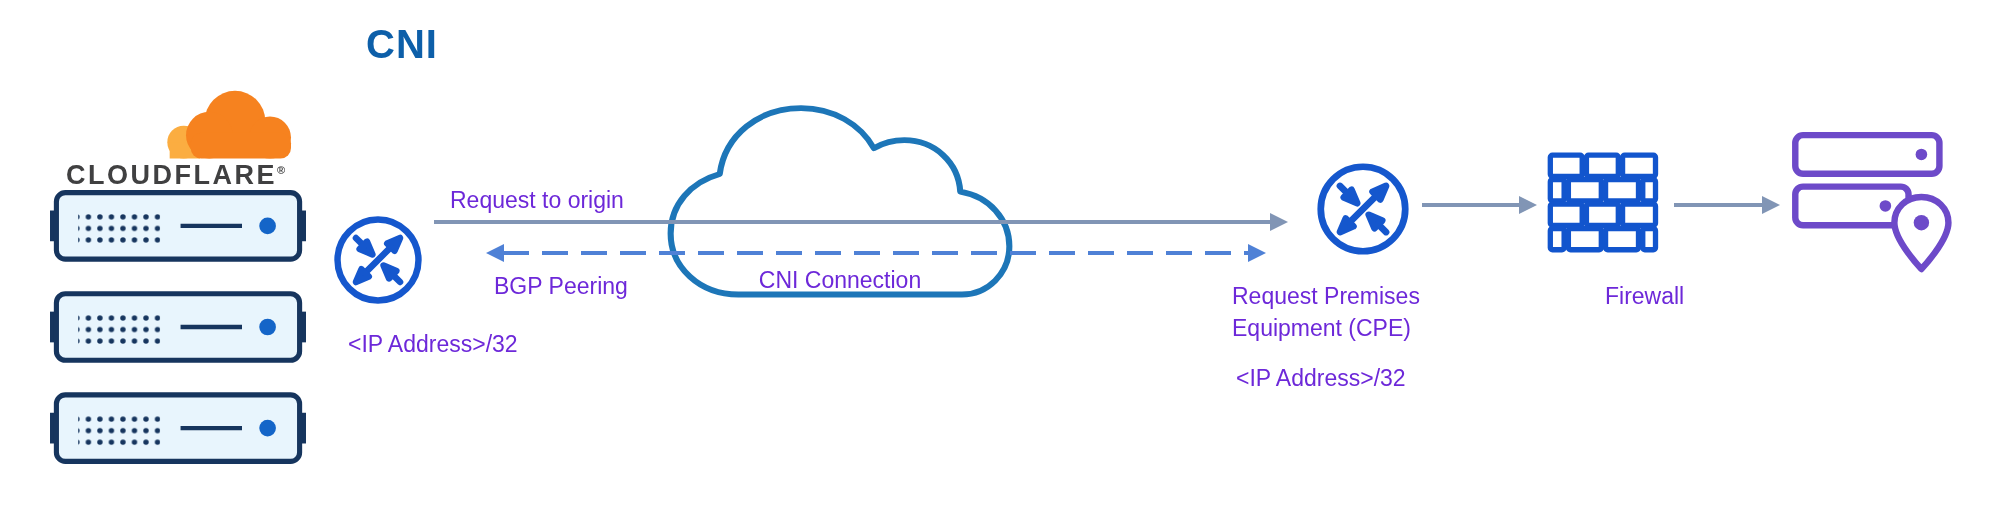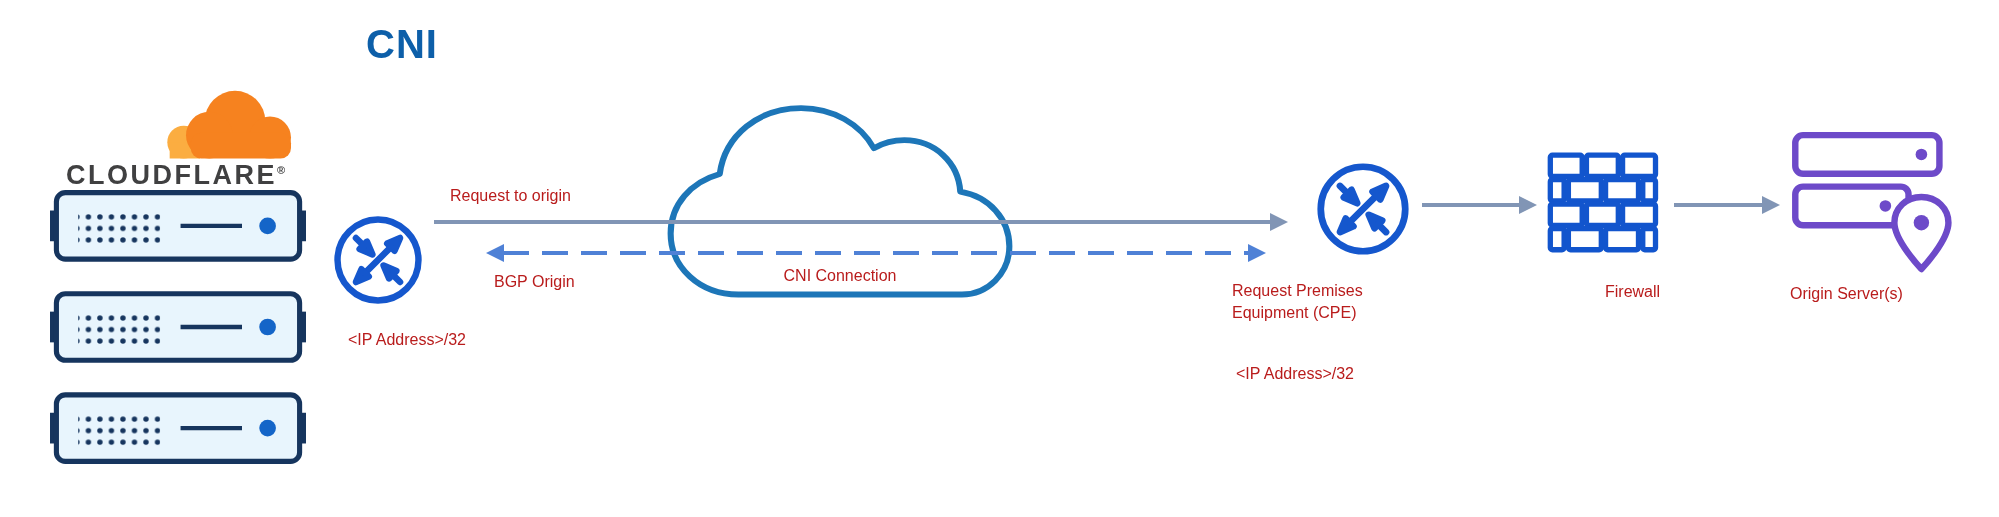--- a/index.html
+++ b/index.html
@@ -6,22 +6,22 @@
   .canvas{
     position:relative;
     width:1999px;height:517px;
     background:#ffffff;
     overflow:hidden;
     font-family:"Liberation Sans","DejaVu Sans",sans-serif;
     border-radius:19px;
   }
   .abs{position:absolute;}
   .label{
-    font-size:16px;
-    color:#b91c1c;
+    font-size:23px;
+    color:#6d28d9;
     line-height:1.25;
     white-space:nowrap;
   }
   .label.multiline{white-space:pre-line;line-height:1.4;}
   .diagram-title{
     font-size:40px;
     font-weight:600;
     letter-spacing:1px;
     color:#0d5fa9;
   }
@@ -156,28 +156,27 @@
     <circle cx="102" cy="19" r="4.5" fill="#6d4ac9"></circle>
     <circle cx="74" cy="59" r="4.5" fill="#6d4ac9"></circle>
     <g>
       <path d="M102 52 C114 52 123 61 123 72 C123 86 102 108 102 108 C102 108 81 86 81 72 C81 61 90 52 102 52 Z" fill="#ffffff" stroke="#6d4ac9" stroke-width="5" stroke-linejoin="round"></path>
       <circle cx="102" cy="72" r="6" fill="#6d4ac9"></circle>
     </g>
   </svg>
 
   <div class="abs label" style="left:450px;top:186px;">Request to origin</div>
 
-  <div class="abs label" style="left:494px;top:272px;">BGP Origin</div>
+  <div class="abs label" style="left:494px;top:272px;">BGP Peering</div>
 
   <div class="abs label" style="left:348px;top:330px;">&lt;IP Address&gt;/32</div>
 
   <div class="abs label" style="left:730px;top:266px;width:220px;text-align:center;">CNI Connection</div>
 
   <div class="abs label multiline" style="left:1232px;top:280px;">Request Premises
 Equipment (CPE)</div>
 
   <div class="abs label" style="left:1236px;top:364px;">&lt;IP Address&gt;/32</div>
 
   <div class="abs label" style="left:1605px;top:282px;">Firewall</div>
 
-  <div class="abs label" style="left:1790px;top:284px;">Origin Server(s)</div>
 
 </div>
 
 </body></html>

